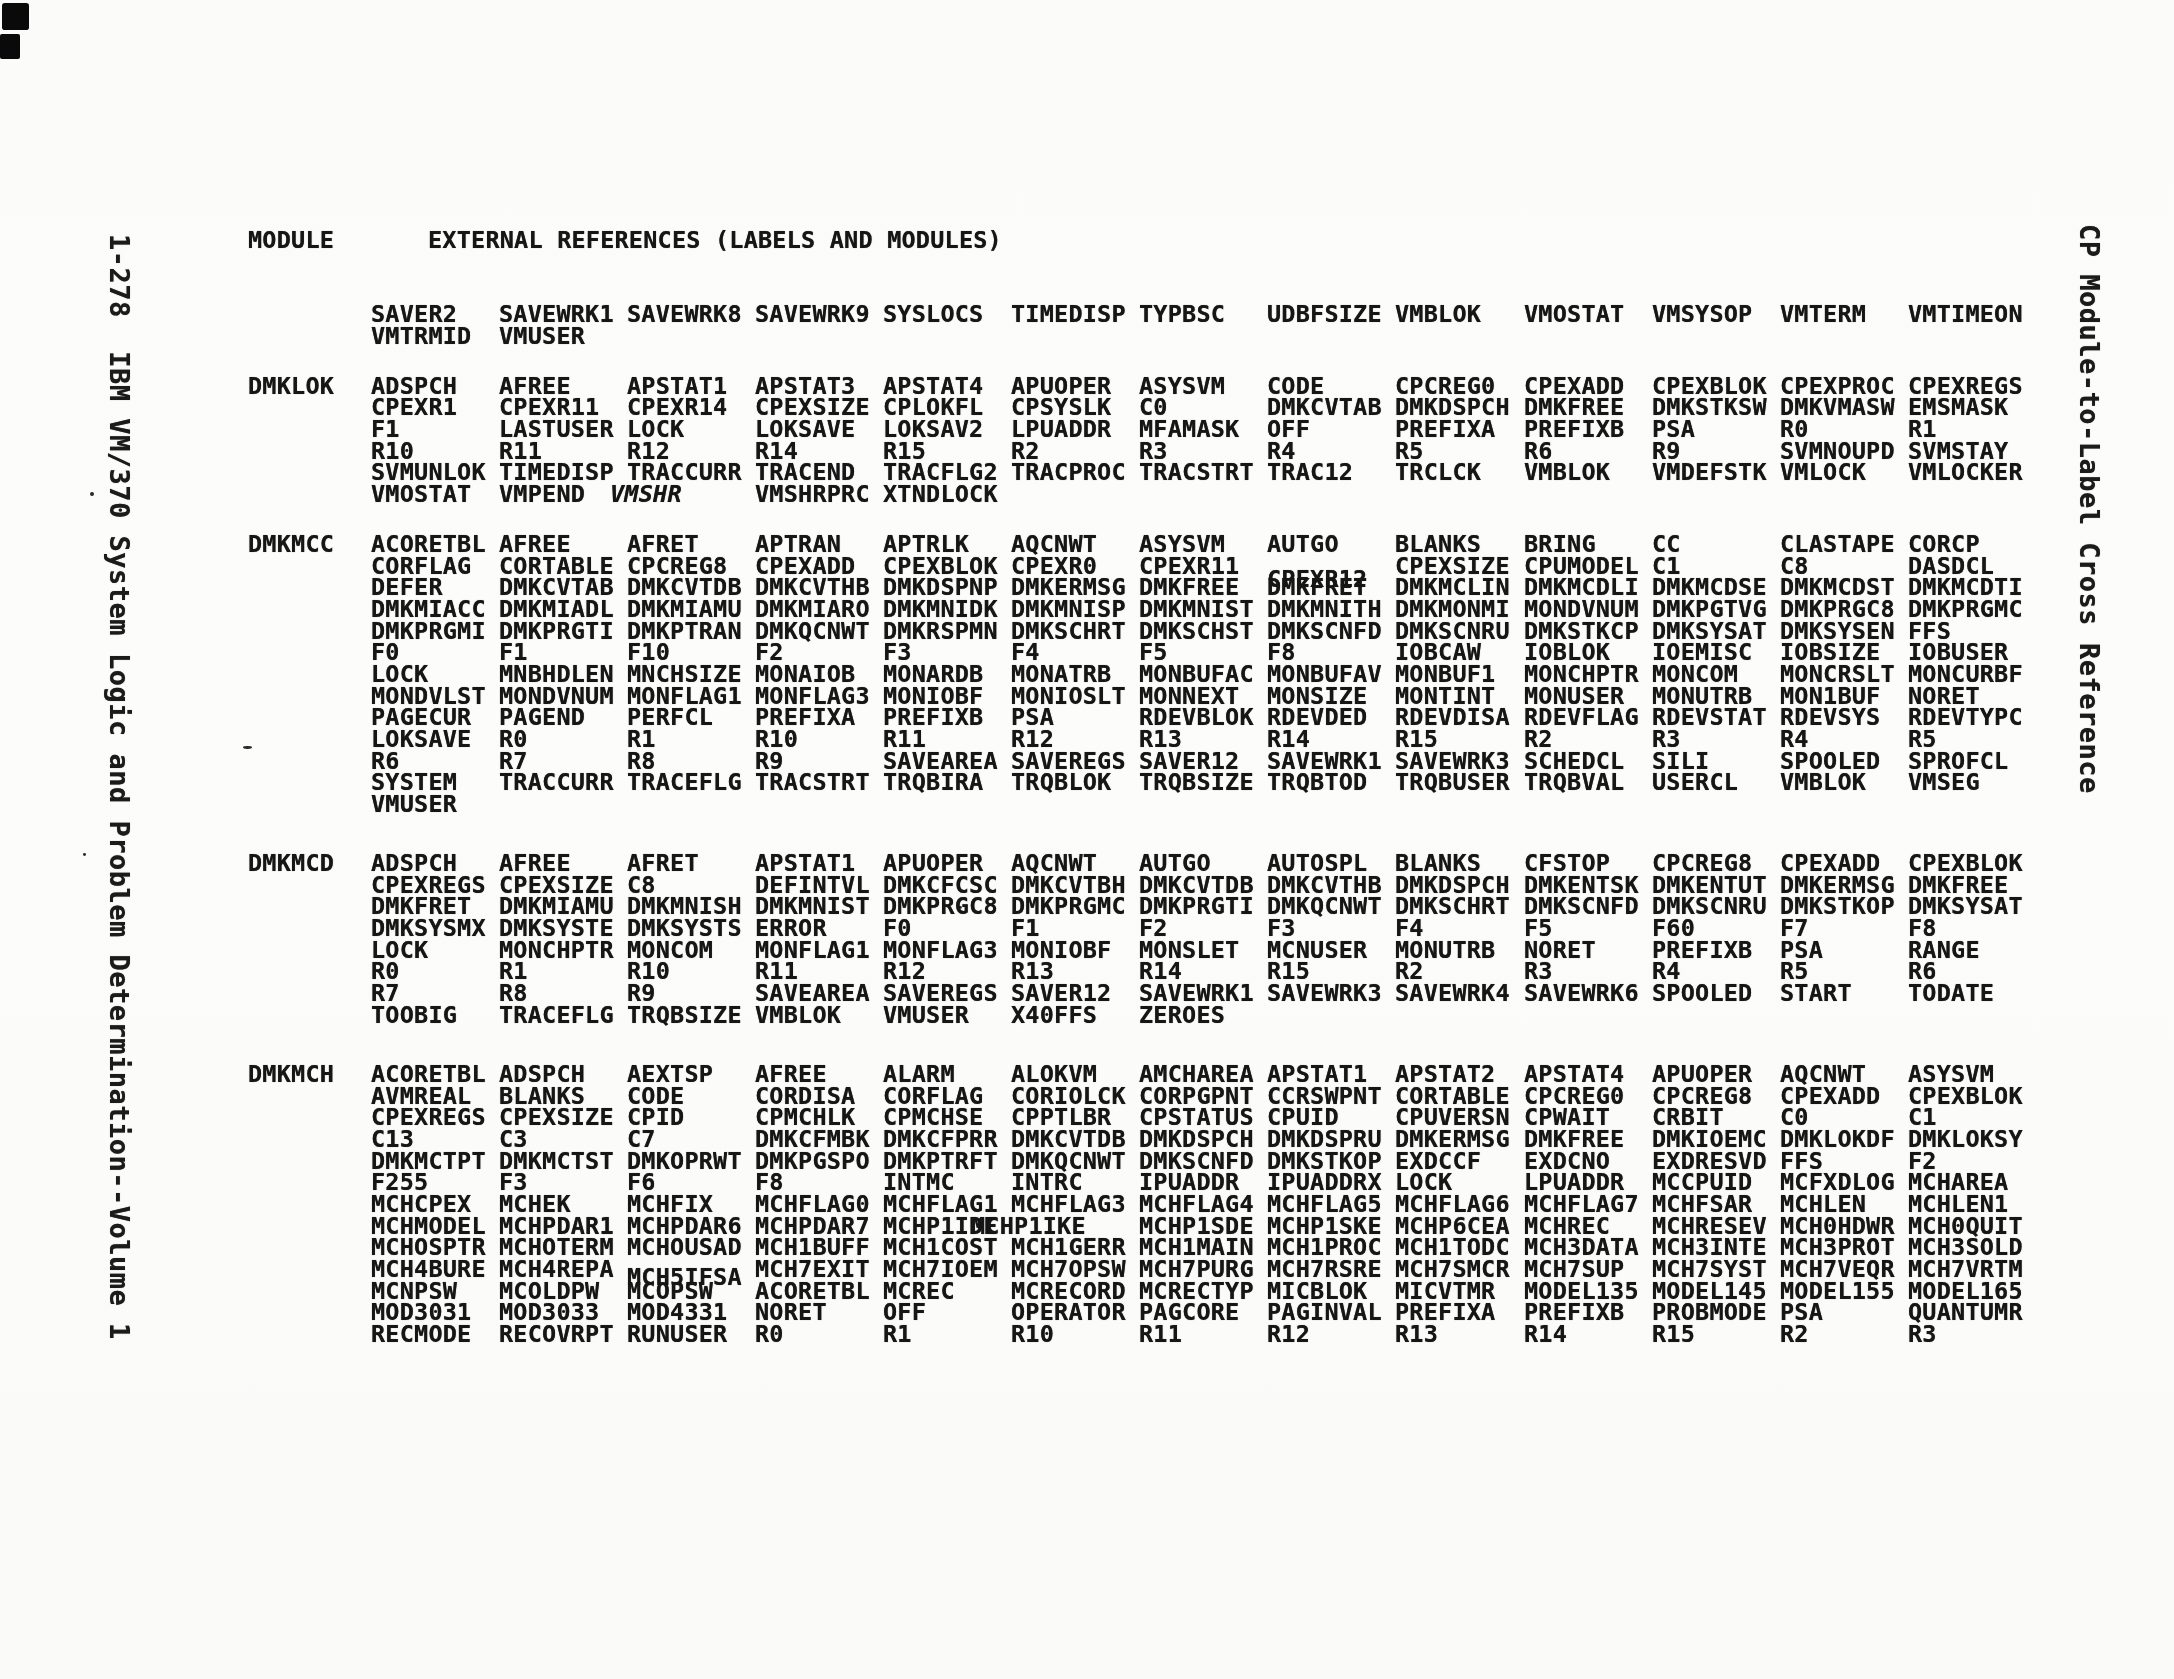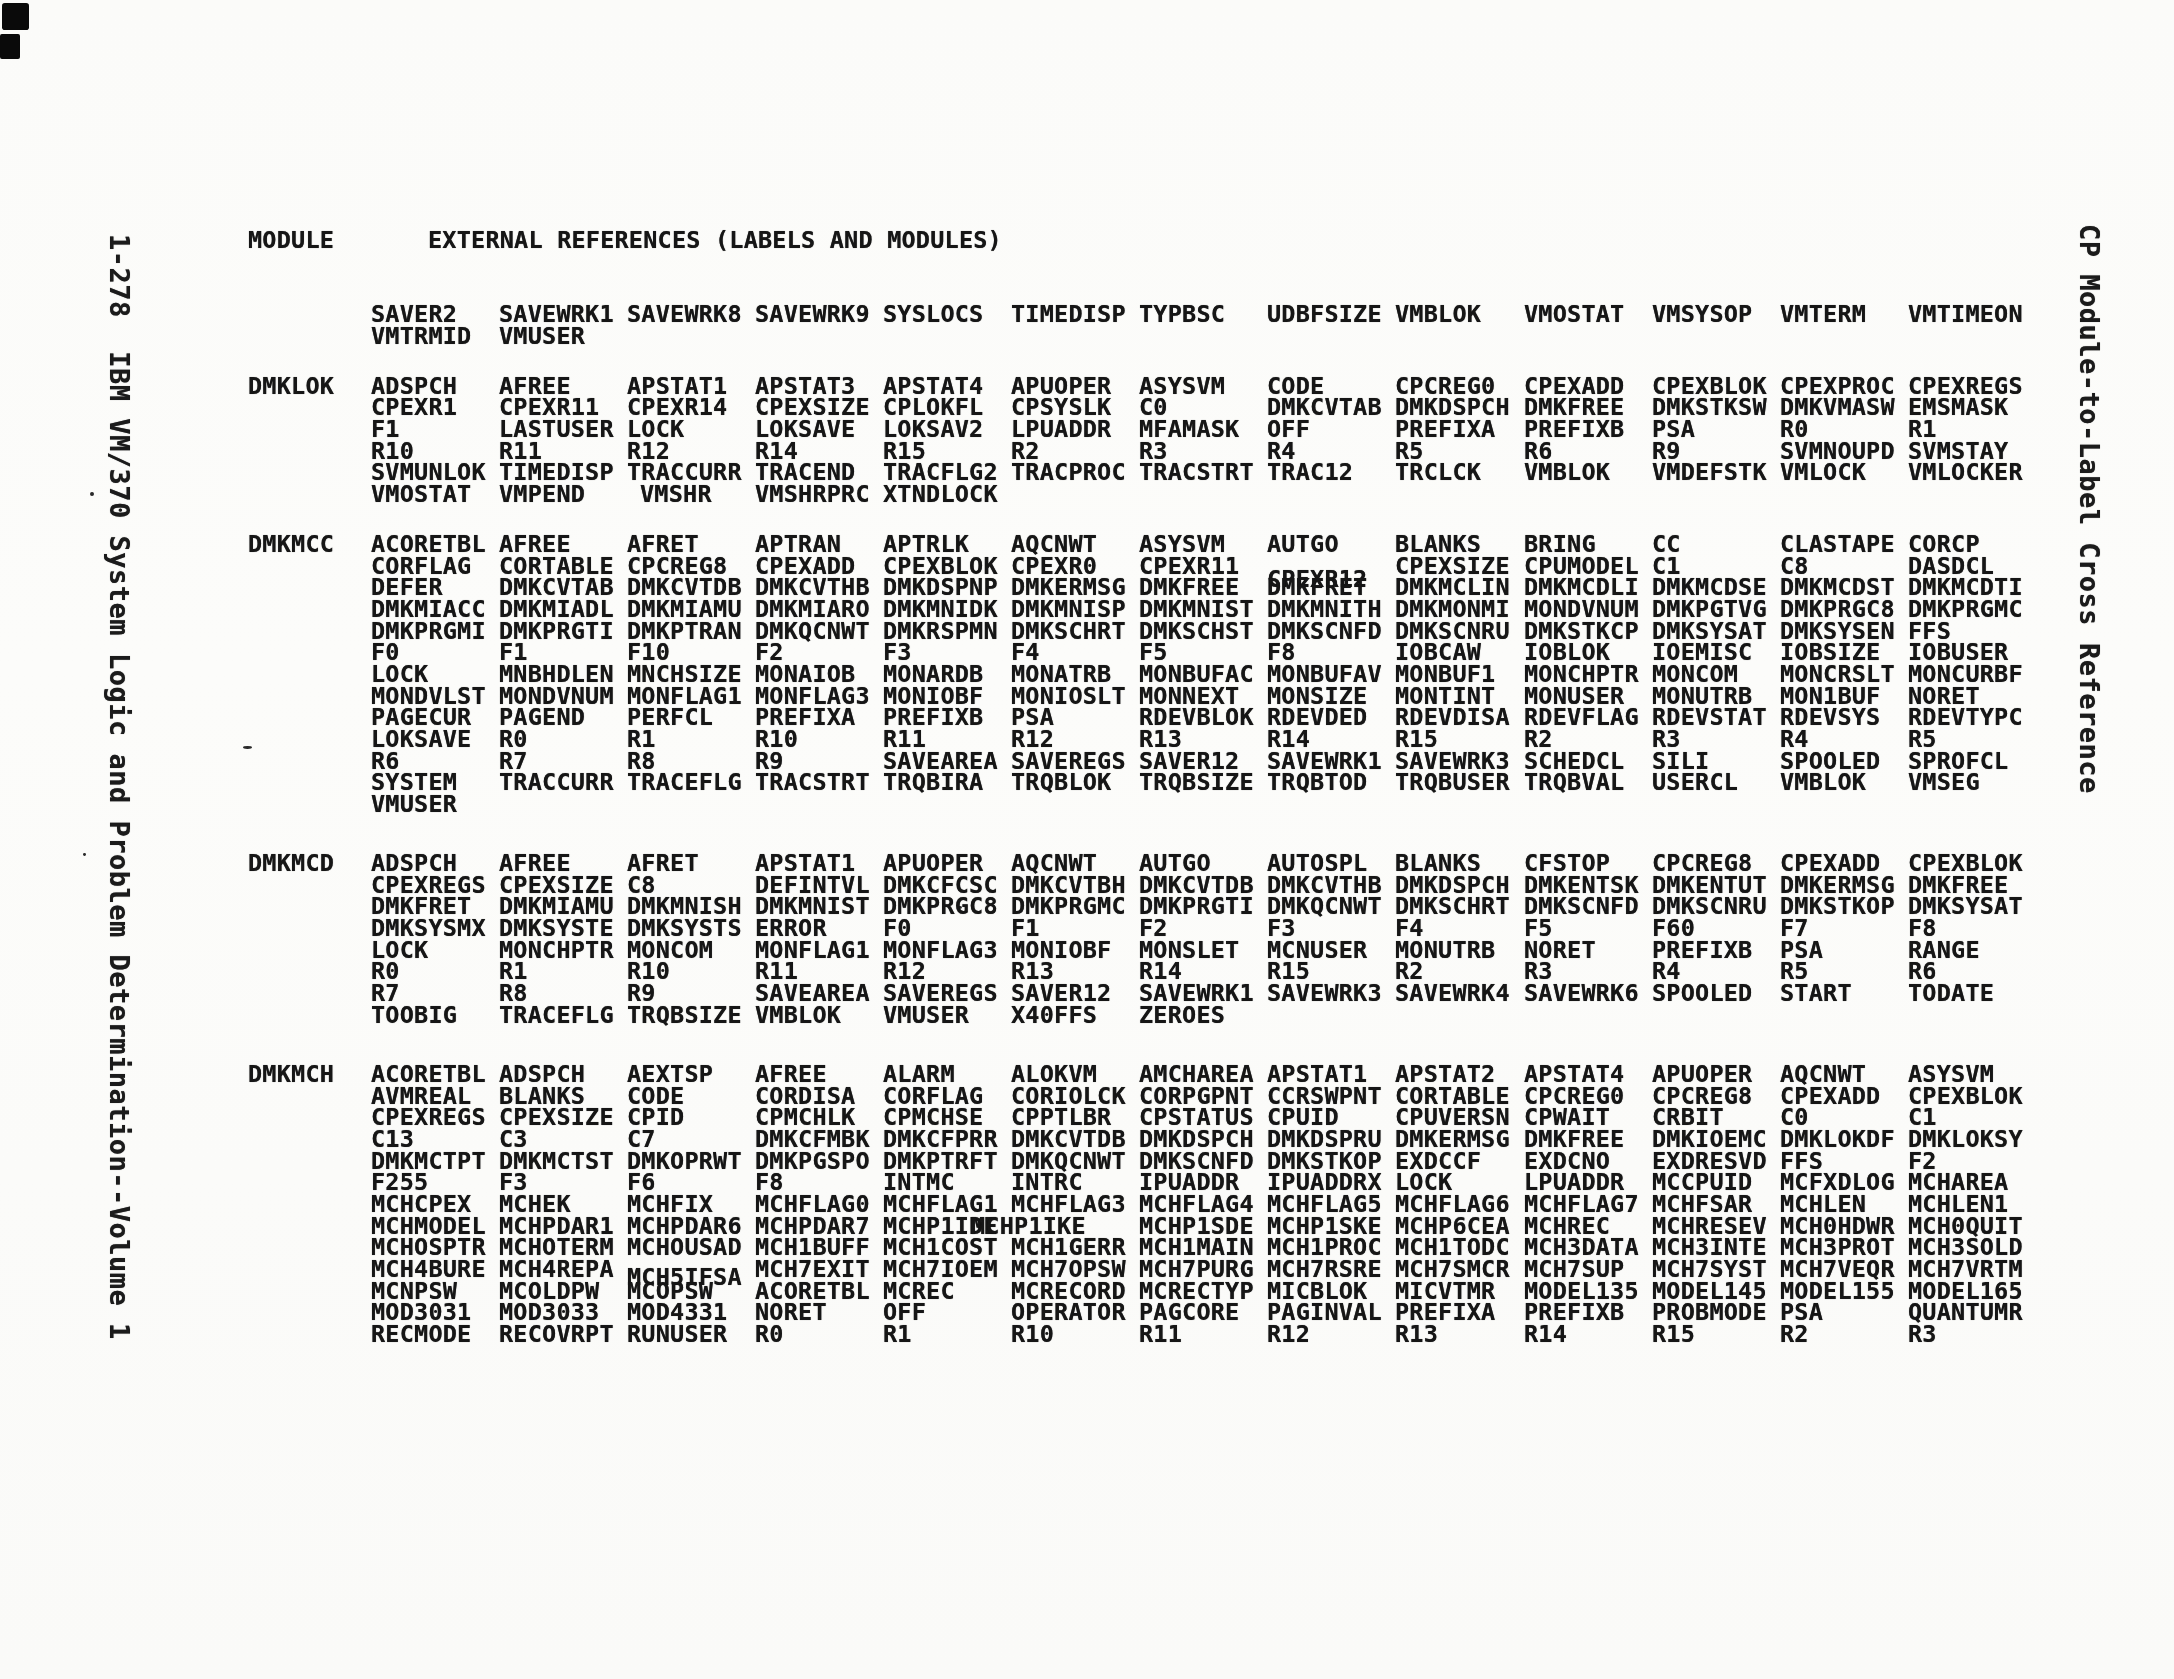--- a/index.html
+++ b/index.html
@@ -114,21 +114,21 @@
       <span class="cell" style="left: 1011px; top: 461px;">TRACPROC</span>
       <span class="cell" style="left: 1139px; top: 461px;">TRACSTRT</span>
       <span class="cell" style="left: 1267px; top: 461px;">TRAC12</span>
       <span class="cell" style="left: 1395px; top: 461px;">TRCLCK</span>
       <span class="cell" style="left: 1524px; top: 461px;">VMBLOK</span>
       <span class="cell" style="left: 1652px; top: 461px;">VMDEFSTK</span>
       <span class="cell" style="left: 1780px; top: 461px;">VMLOCK</span>
       <span class="cell" style="left: 1908px; top: 461px;">VMLOCKER</span>
       <span class="cell" style="left: 371px; top: 483px;">VMOSTAT</span>
       <span class="cell" style="left: 499px; top: 483px;">VMPEND</span>
-      <span class="cell" style="left: 640px; top: 483px;">VMSHR</span>
+      <span class="cell" style="left: 610px; top: 483px; font-style: italic;">VMSHR</span>
       <span class="cell" style="left: 755px; top: 483px;">VMSHRPRC</span>
       <span class="cell" style="left: 883px; top: 483px;">XTNDLOCK</span>
       <span class="module" style="left: 248px; top: 533px;">DMKMCC</span>
       <span class="cell" style="left: 371px; top: 533px;">ACORETBL</span>
       <span class="cell" style="left: 499px; top: 533px;">AFREE</span>
       <span class="cell" style="left: 627px; top: 533px;">AFRET</span>
       <span class="cell" style="left: 755px; top: 533px;">APTRAN</span>
       <span class="cell" style="left: 883px; top: 533px;">APTRLK</span>
       <span class="cell" style="left: 1011px; top: 533px;">AQCNWT</span>
       <span class="cell" style="left: 1139px; top: 533px;">ASYSVM</span>

